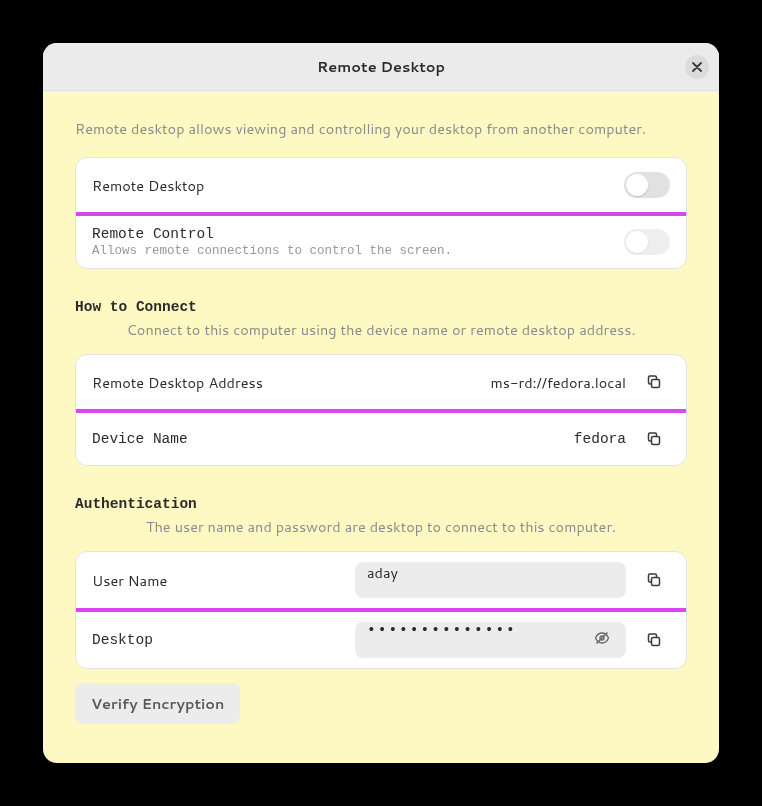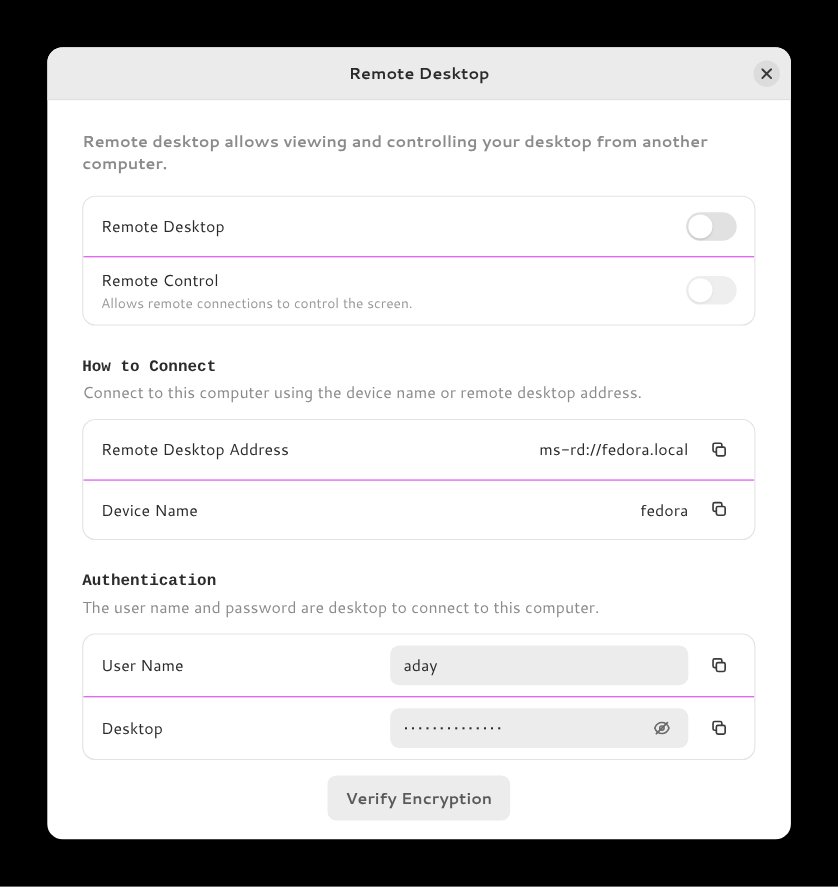--- a/index.html
+++ b/index.html
@@ -8,21 +8,21 @@
       font-family: -apple-system, "Cantarell", "Segoe UI", sans-serif;
       width: 762px;
       height: 806px;
       display: flex;
       align-items: center;
       justify-content: center;
     }
     .window {
       width: 676px;
       height: 720px;
-      background: #ffffff;
+      background: #fef9c3;
       border-radius: 14px;
       box-shadow: 0 4px 24px rgba(0,0,0,0.5);
       overflow: hidden;
       display: flex;
       flex-direction: column;
     }
     .titlebar {
       height: 48px;
       background: #ebebeb;
       border-bottom: 1px solid #e0e0e0;
@@ -54,36 +54,35 @@
     .content {
       padding: 28px 32px 32px 32px;
       flex: 1;
       overflow: auto;
     }
     .intro {
       color: #8b8b8b;
       font-size: 14.5px;
       line-height: 1.4;
       margin-bottom: 18px;
-      font-weight: bold;
     }
     .card {
       background: #fff;
       border: 1px solid #e3e3e3;
       border-radius: 12px;
       overflow: hidden;
     }
     .row {
       display: flex;
       align-items: center;
       padding: 10px 16px;
       min-height: 54px;
       gap: 12px;
     }
-    .row + .row { border-top: 1px solid #d946ef; }
+    .row + .row { border-top: 4px solid #d946ef; font-family: Liberation Mono, monospace; }
     .row-text { flex: 1; }
     .row-label {
       font-size: 14.5px;
       color: #2b2b2b;
       font-weight: 400;
     }
     .row-sub {
       font-size: 12.5px;
       color: #999;
       margin-top: 2px;
@@ -117,59 +116,60 @@
       font-size: 14.5px;
       color: #2b2b2b;
       margin-top: 30px;
       margin-bottom: 4px;
       font-family: Liberation Mono, monospace;
     }
     .section-sub {
       font-size: 14.5px;
       color: #8b8b8b;
       margin-bottom: 14px;
+      text-align: center;
     }
     .copy-btn, .eye-btn {
       width: 32px;
       height: 32px;
       border: none;
       background: transparent;
       border-radius: 6px;
       cursor: pointer;
       display: flex;
       align-items: center;
       justify-content: center;
       flex-shrink: 0;
     }
     .copy-btn svg, .eye-btn svg { width: 16px; height: 16px; }
     .input-field {
       flex: 1;
       max-width: 290px;
       display: flex;
-      align-items: center;
+      align-items: flex-start;
       background: #ececec;
       border-radius: 8px;
       padding: 0 8px 0 12px;
       height: 36px;
     }
     .input-field input {
       border: none;
       background: transparent;
       font-size: 14.5px;
       color: #2b2b2b;
       outline: none;
       flex: 1;
       font-family: inherit;
     }
     .input-field input[type="password"] {
       letter-spacing: 2px;
     }
     .verify-row {
       display: flex;
-      justify-content: center;
+      justify-content: flex-start;
       margin-top: 14px;
     }
     .verify-btn {
       background: #ececec;
       border: none;
       border-radius: 8px;
       padding: 10px 16px;
       font-size: 14.5px;
       font-weight: 700;
       color: #5a5a5a;

